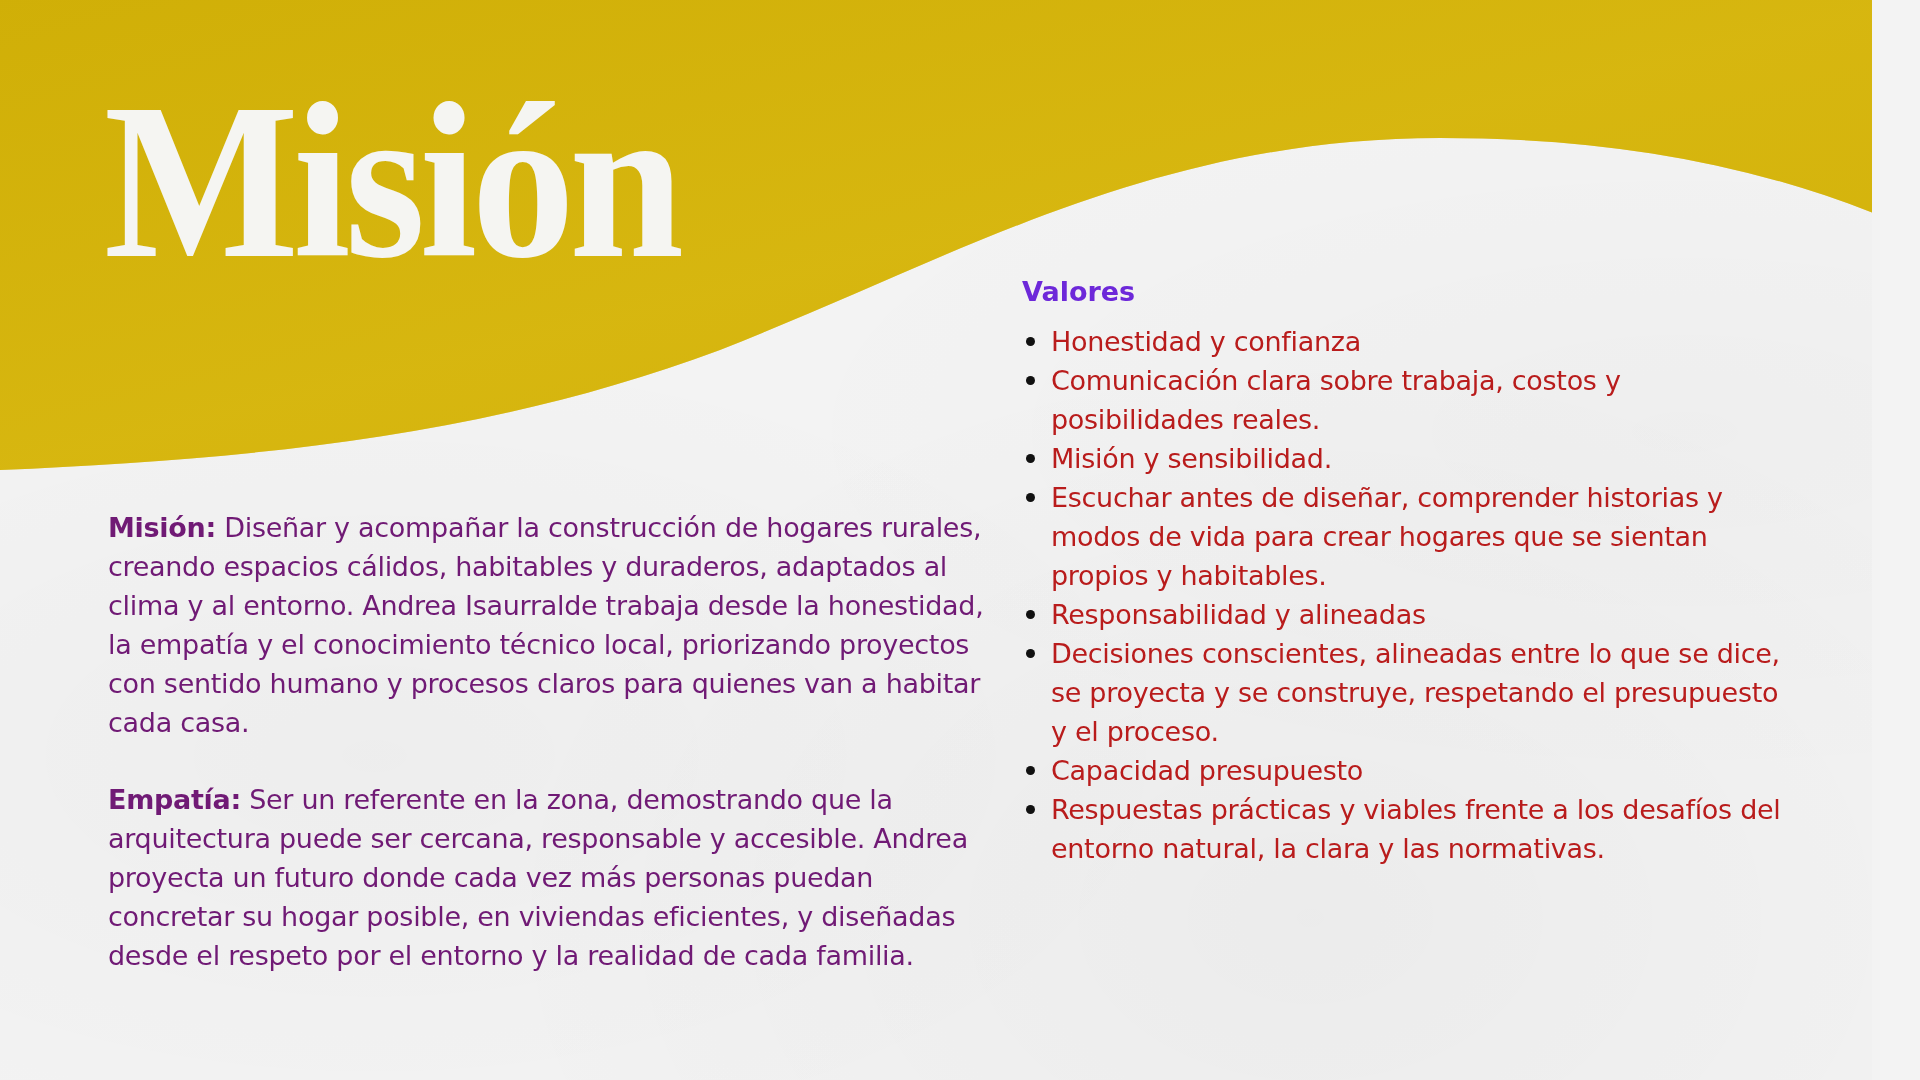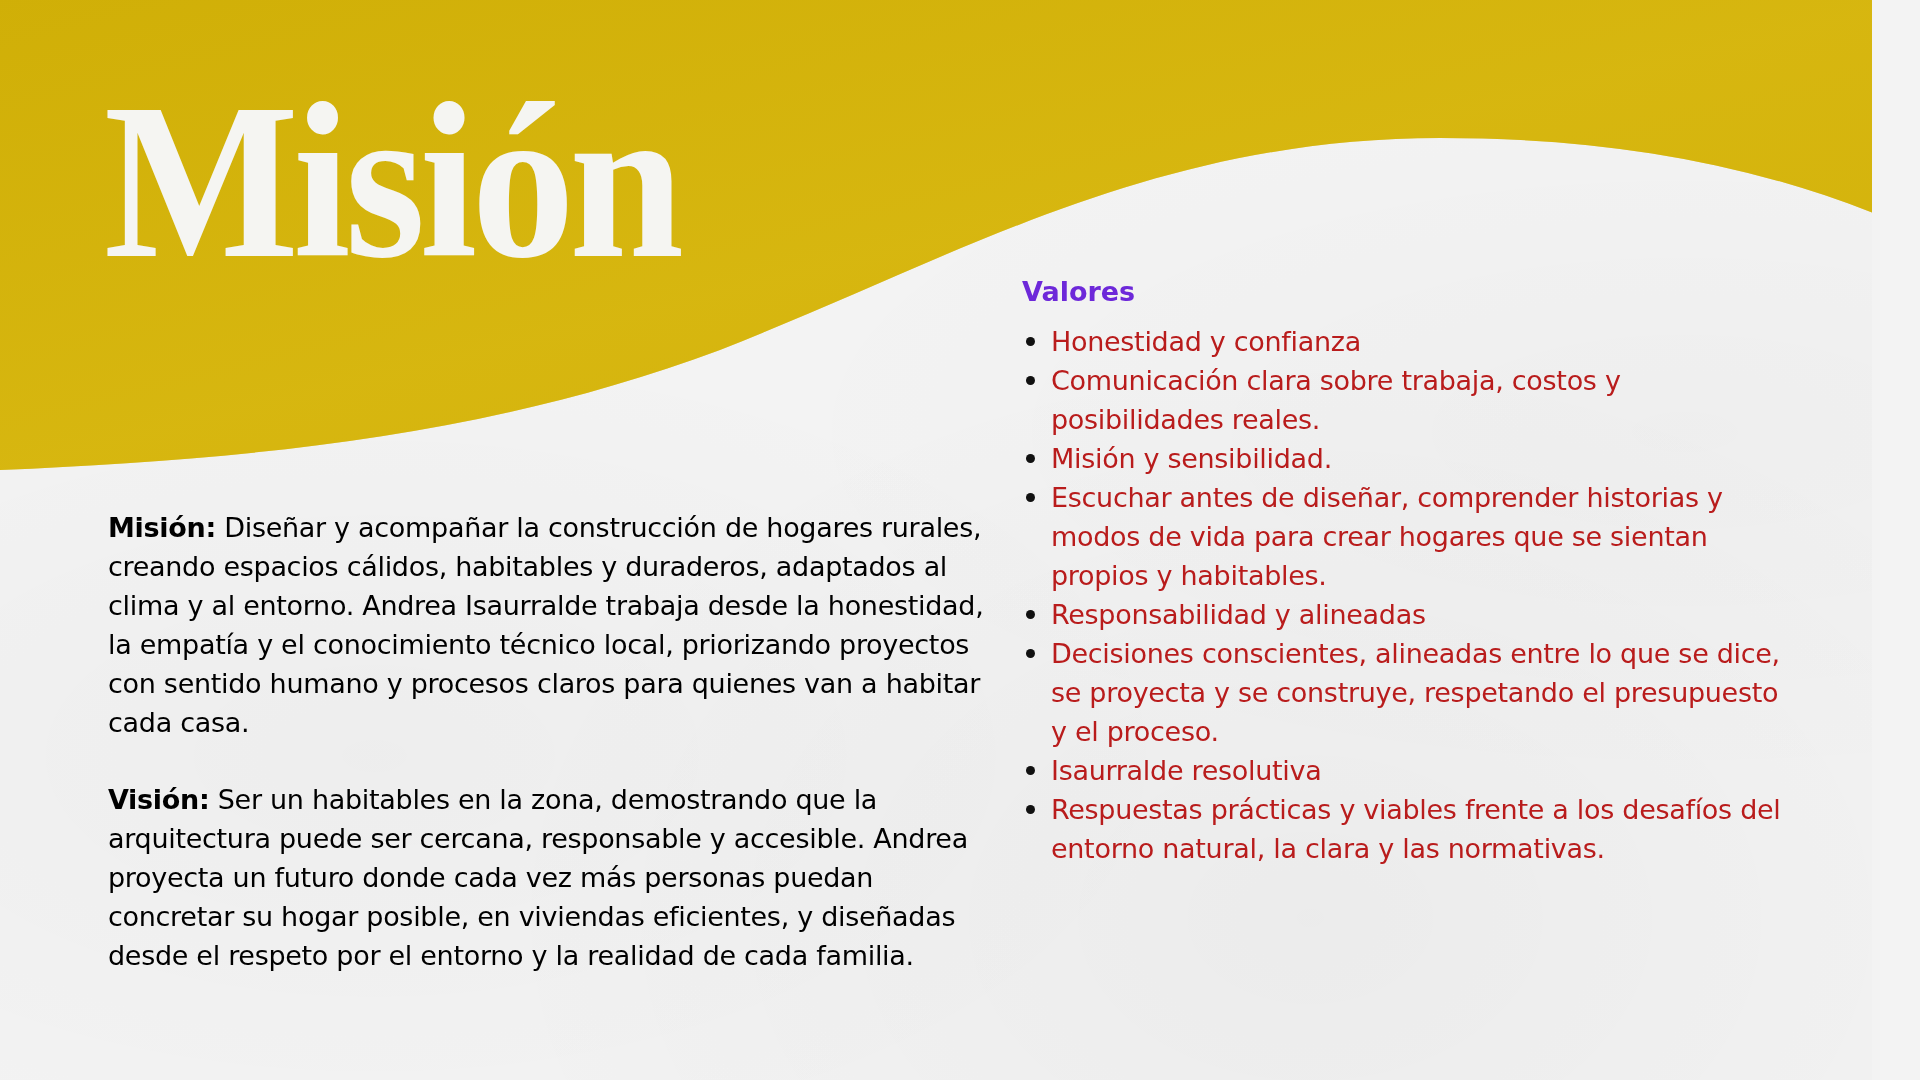--- a/index.html
+++ b/index.html
@@ -24,21 +24,21 @@
     font-family: "Liberation Serif", "DejaVu Serif", serif;
     font-weight: bold;
     font-size: 222px; line-height: 222px;
     color: #f5f5f2;
     letter-spacing: -6px;
     transform: scaleX(0.93); transform-origin: left top;
     margin: 0;
   }
   .para {
     position: absolute; left: 108px; width: 880px;
-    font-size: 27px; line-height: 39px; color: #000000;
+    font-size: 27px; line-height: 39px; color: #701a75;
     margin: 0; letter-spacing: -0.3px;
   }
   .para b { font-weight: bold; }
   .p-mision { top: 508px; }
   .p-vision { top: 780px; }
   .valores-title {
     position: absolute; left: 1022px; top: 272px;
     font-size: 27px; font-weight: bold; line-height: 39px; margin: 0; color: #6d28d9;
   }
   .valores-list {
@@ -67,27 +67,27 @@
         <stop offset="0.5" stop-color="#dcbd18"></stop>
         <stop offset="1" stop-color="#cfae06"></stop>
       </linearGradient>
     </defs>
   </svg>
 
   <h1 class="title">Misión</h1>
 
   <p class="para p-mision"><b>Misión:</b><span> Diseñar y acompañar la construcción de hogares rurales, creando espacios cálidos, habitables y duraderos, adaptados al clima y al entorno. Andrea Isaurralde trabaja desde la honestidad, la empatía y el conocimiento técnico local, priorizando proyectos con sentido humano y procesos claros para quienes van a habitar cada casa.</span></p>
 
-  <p class="para p-vision"><b>Visión:</b><span> Ser un habitables en la zona, demostrando que la arquitectura puede ser cercana, responsable y accesible. Andrea proyecta un futuro donde cada vez más personas puedan concretar su hogar posible, en viviendas eficientes, y diseñadas desde el respeto por el entorno y la realidad de cada familia.</span></p>
+  <p class="para p-vision"><b>Empatía:</b><span> Ser un referente en la zona, demostrando que la arquitectura puede ser cercana, responsable y accesible. Andrea proyecta un futuro donde cada vez más personas puedan concretar su hogar posible, en viviendas eficientes, y diseñadas desde el respeto por el entorno y la realidad de cada familia.</span></p>
 
   <h2 class="valores-title">Valores</h2>
 
   <ul class="valores-list">
     <li><span class="bullet"></span><span>Honestidad y confianza</span></li>
     <li><span class="bullet"></span><span> Comunicación clara sobre trabaja, costos y posibilidades reales.</span></li>
     <li><span class="bullet"></span><span>Misión y sensibilidad.</span></li>
     <li><span class="bullet"></span><span> Escuchar antes de diseñar, comprender historias y modos de vida para crear hogares que se sientan propios y habitables.</span></li>
     <li><span class="bullet"></span><span>Responsabilidad y alineadas</span></li>
     <li><span class="bullet"></span><span> Decisiones conscientes, alineadas entre lo que se dice, se proyecta y se construye, respetando el presupuesto y el proceso.</span></li>
-    <li><span class="bullet"></span><span>Isaurralde resolutiva</span></li>
+    <li><span class="bullet"></span><span>Capacidad presupuesto</span></li>
     <li><span class="bullet"></span><span> Respuestas prácticas y viables frente a los desafíos del entorno natural, la clara y las normativas.</span></li>
   </ul>
 </div>
 
 </body></html>

